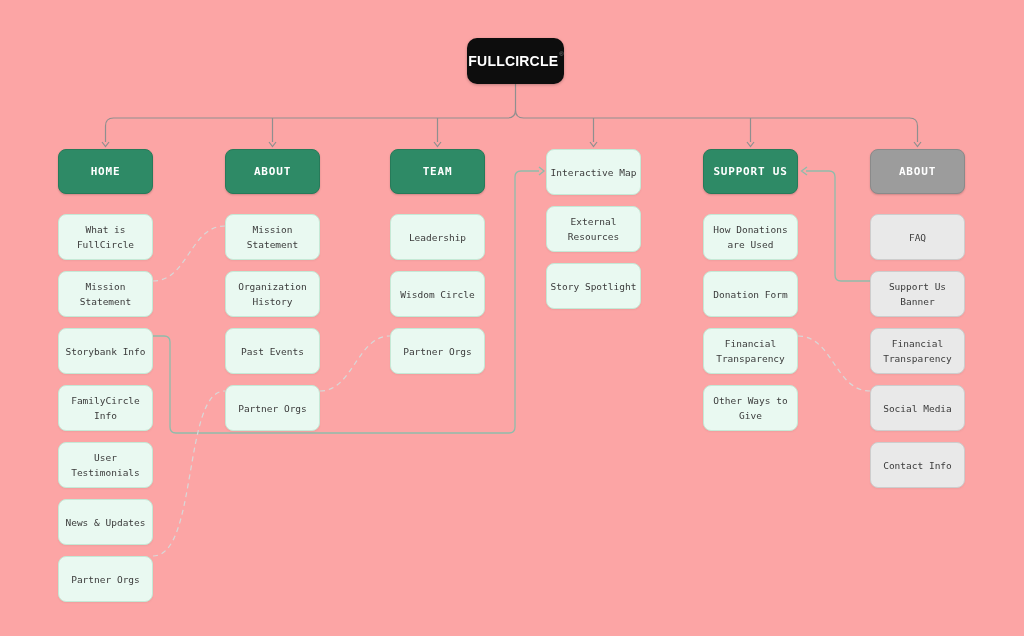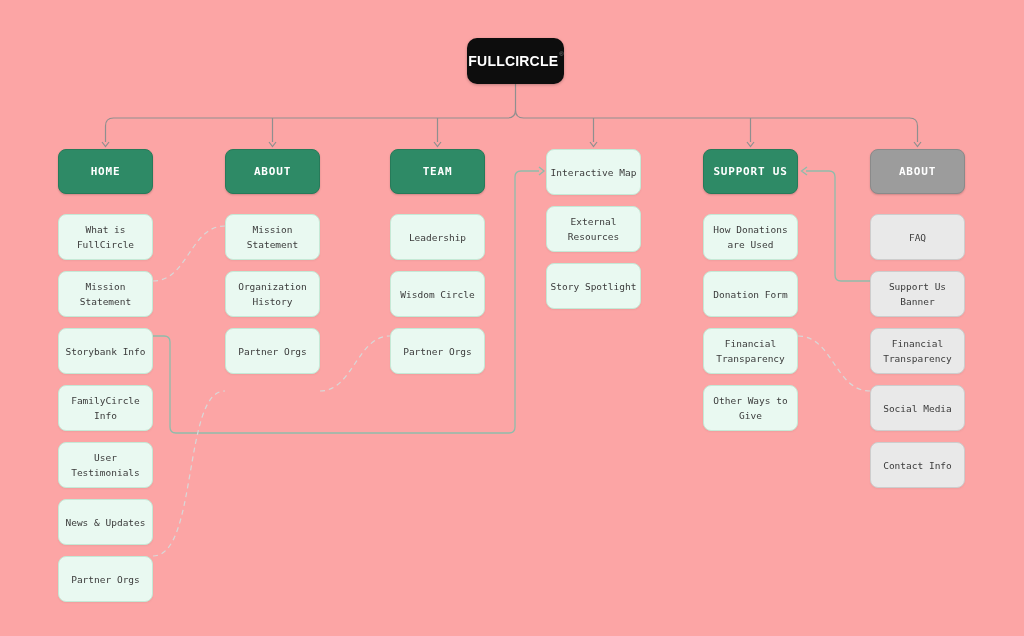--- a/index.html
+++ b/index.html
@@ -108,20 +108,21 @@
   </div>
 
   <div class="col" style="left:225px">
     <div class="hdr green">
         <span>ABOUT</span>
       </div>
     <div class="node mint">Mission
 Statement</div>
     <div class="node mint">Organization
 History</div>
+    <div class="node mint">Past Events</div>
     <div class="node mint">Partner Orgs</div>
   </div>
 
   <div class="col" style="left:390px">
     <div class="hdr green">
         <span>TEAM</span>
       </div>
     <div class="node mint">Leadership</div>
     <div class="node mint">Wisdom Circle</div>
     <div class="node mint">Partner Orgs</div>

